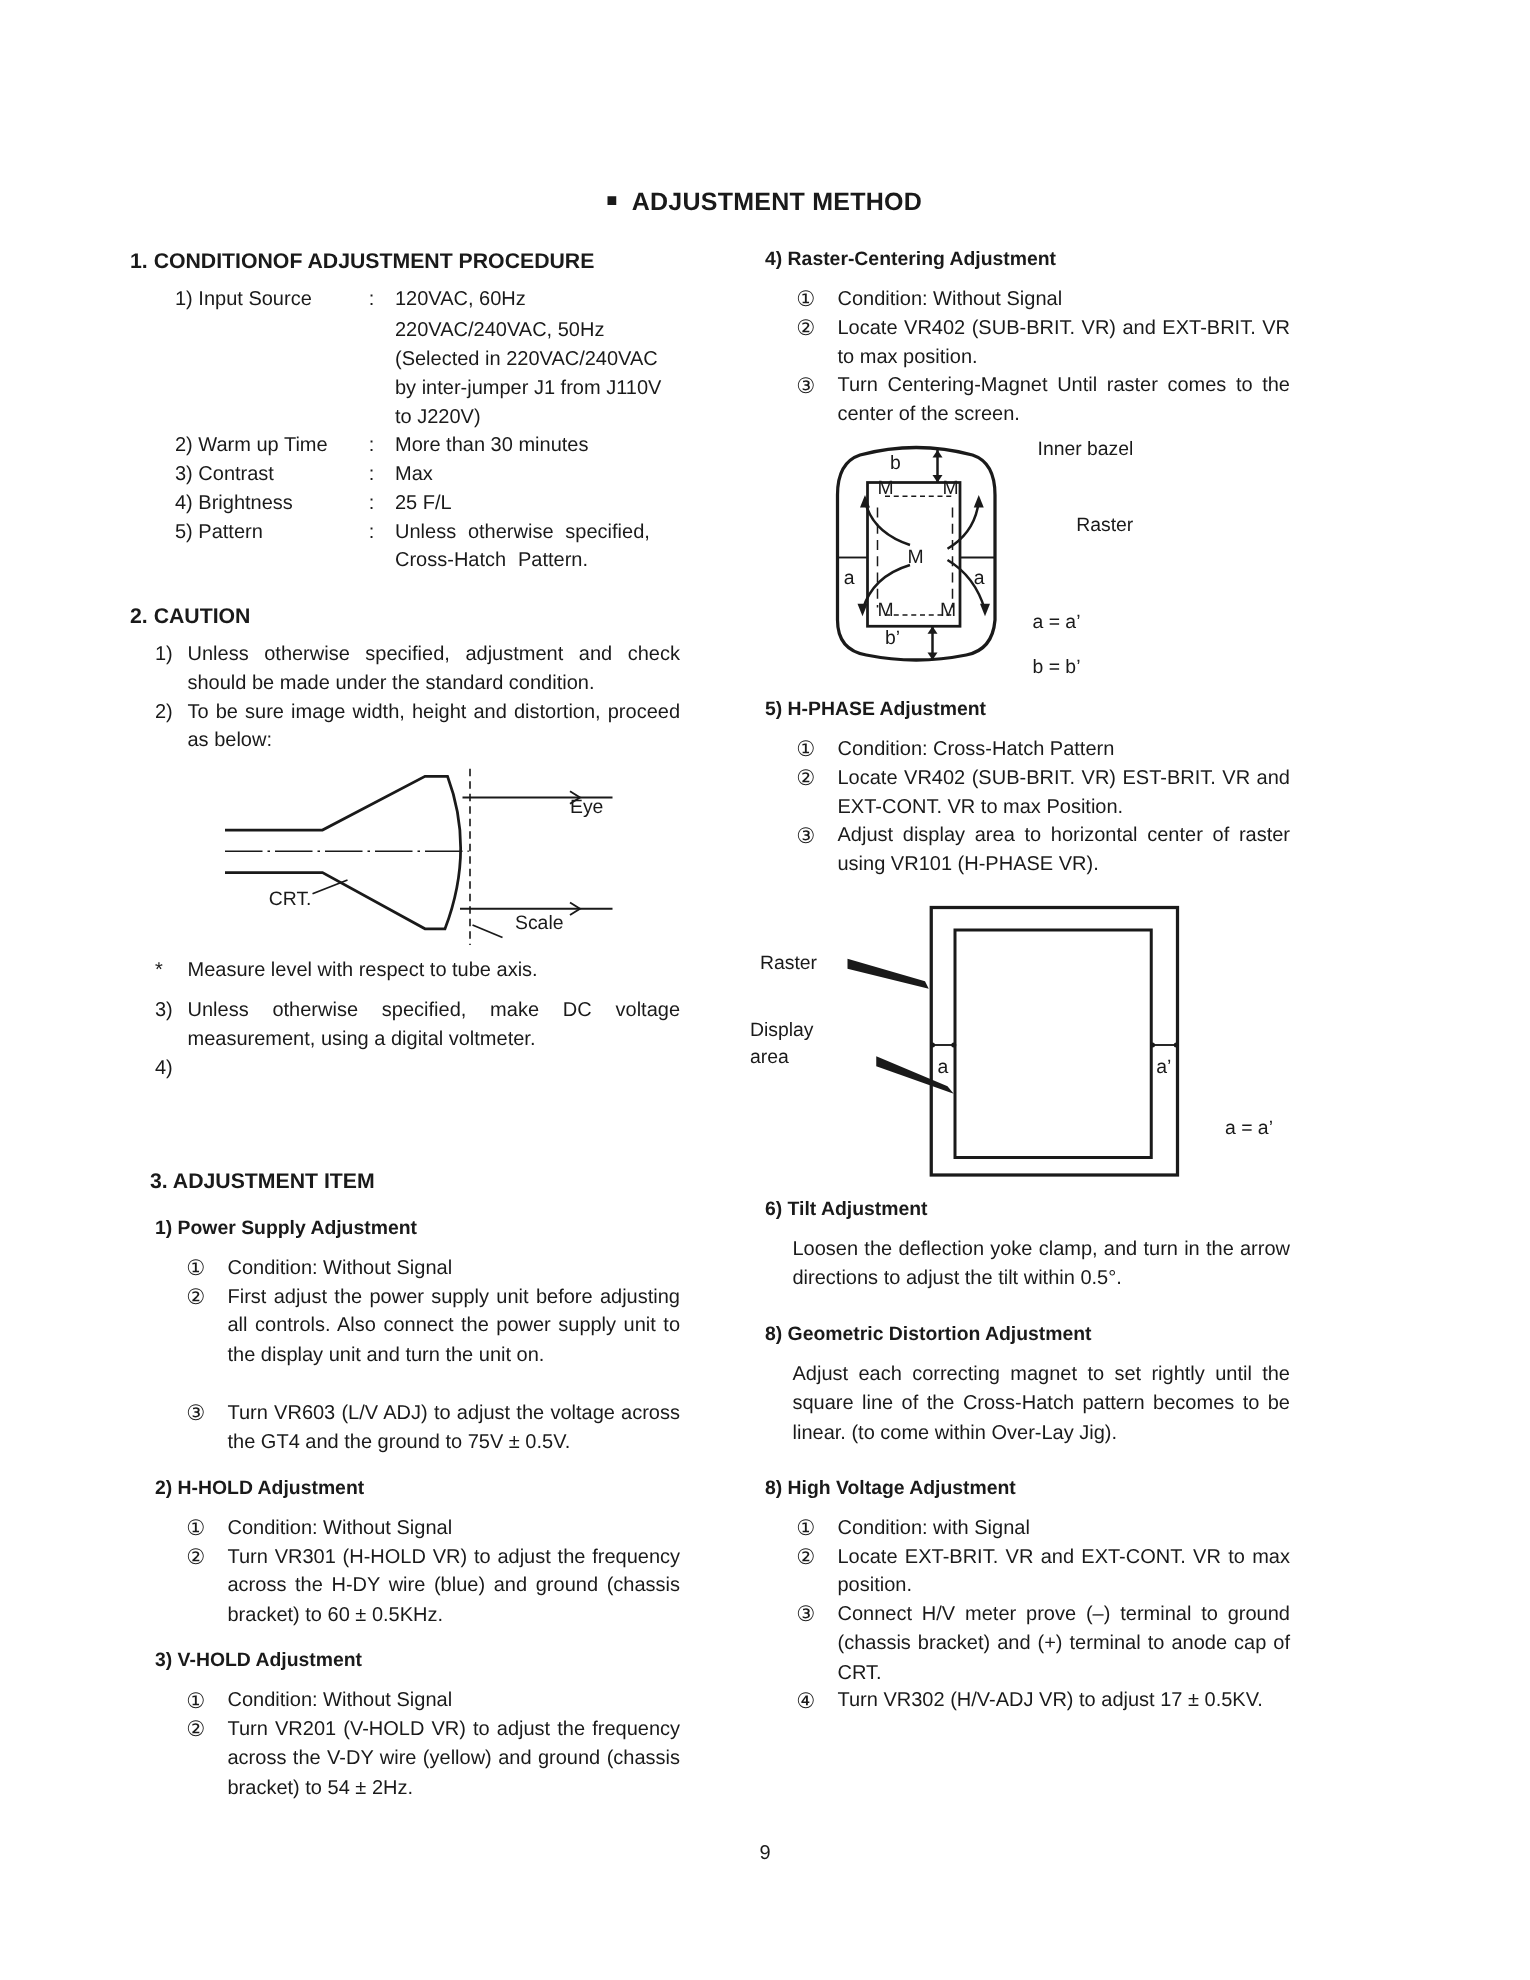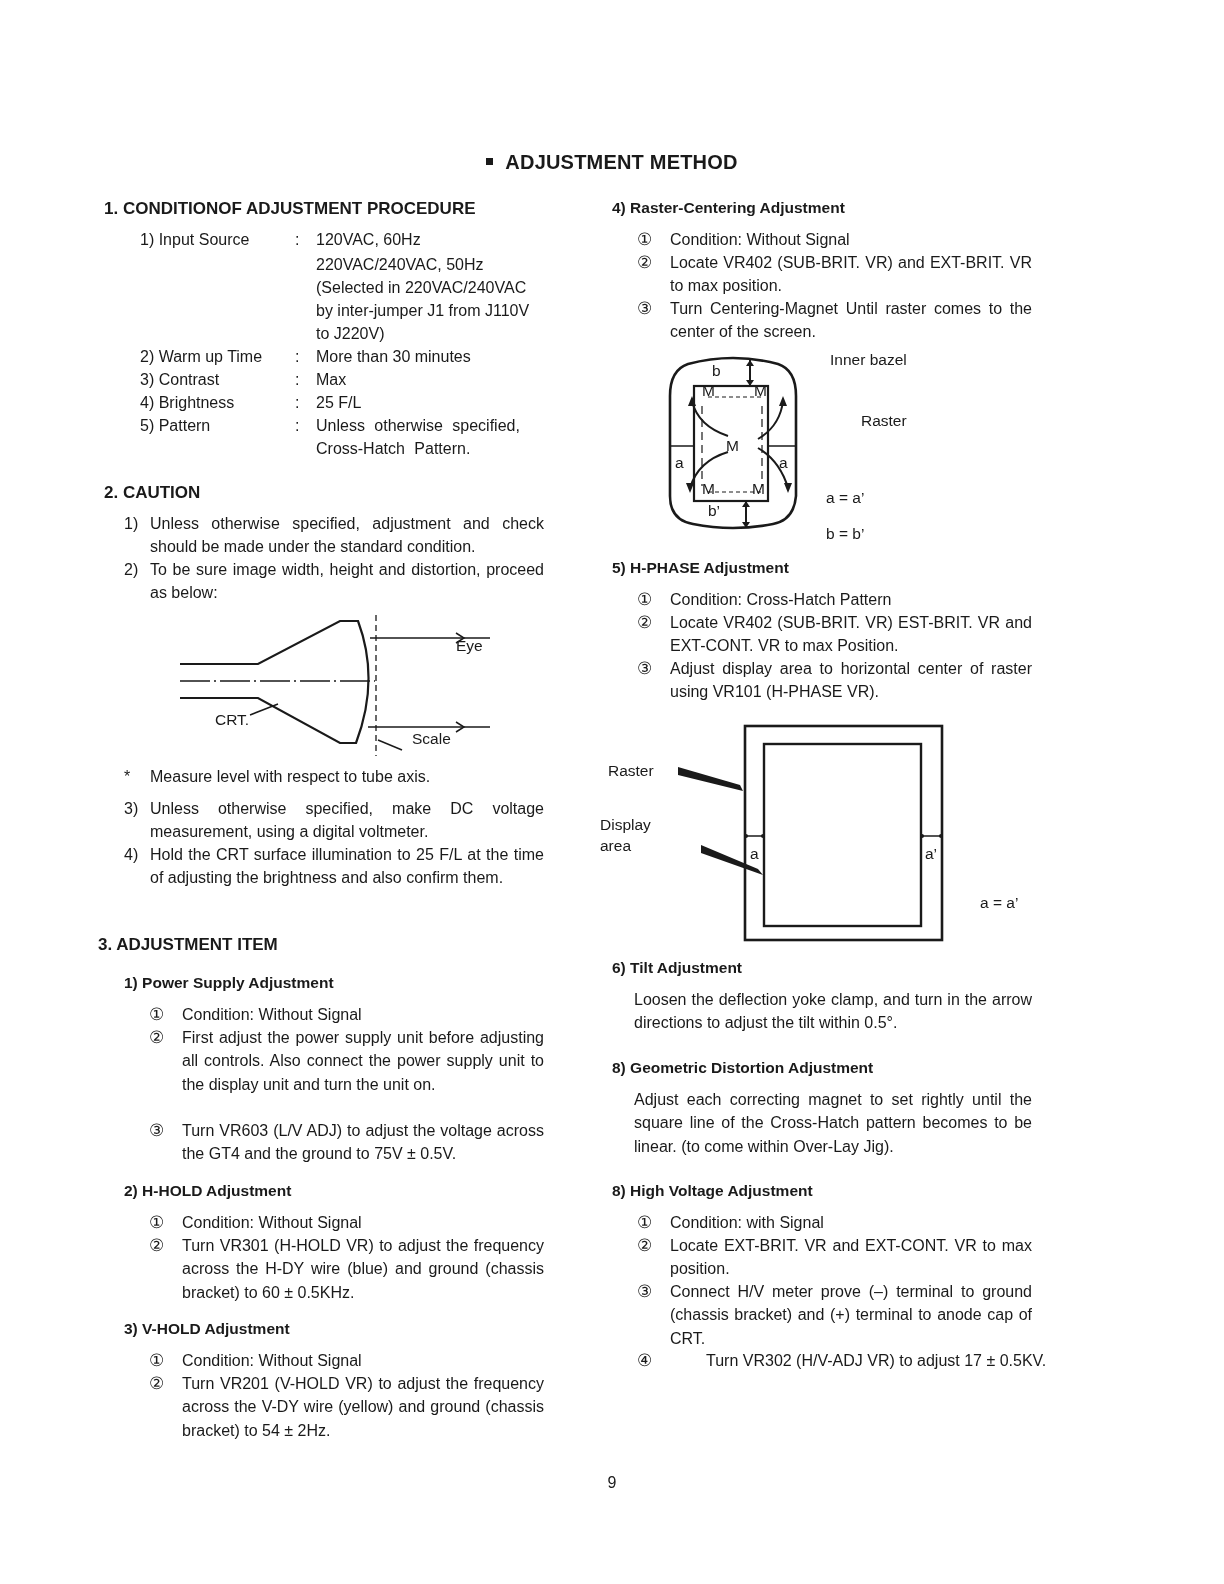--- a/index.html
+++ b/index.html
@@ -96,24 +96,23 @@
 <div class="item t" style="left:124px; top:765px; width:420px; height:24px;">
   <span class="num">*</span>
   <span class="txt" style="width:394px; text-align:left;">Measure level with respect to tube axis.</span>
 </div>
 <div class="item t" style="left:124px; top:797px; width:420px; height:48px;">
   <span class="num">3)</span>
   <span class="txt" style="width:394px;">Unless otherwise specified, make DC voltage measurement, using a digital voltmeter.</span>
 </div>
 <div class="item t" style="left:124px; top:843px; width:420px; height:70px;">
   <span class="num">4)</span>
-  <span class="txt" style="width:394px;">Hold the CRT surface illumination to 25 F/L at the time of adjusting the brightness and also confirm them.</span>
-</div>
-
-<div class="abs h1" style="left:98px; top:935px;">3. ADJUSTMENT ITEM</div>
+</div>
+
+<div class="abs h1" style="left:120px; top:935px;">3. ADJUSTMENT ITEM</div>
 
 <div class="abs h2" style="left:124px; top:974px;">1) Power Supply Adjustment</div>
 <div class="item t" style="left:149px; top:1003px; width:395px; height:24px;">
   <span class="circ">①</span>
   <span class="ctext" style="width:362px; text-align:left;">Condition:  Without Signal</span>
 </div>
 <div class="item t" style="left:149px; top:1026px; width:395px; height:94px;">
   <span class="circ">②</span>
   <span class="ctext" style="width:362px;">First adjust the power supply unit before adjusting all controls. Also connect the power supply unit to the display unit and turn the unit on.</span>
 </div>
@@ -241,16 +240,16 @@
 <div class="item t" style="left:637px; top:1234px; width:395px; height:48px;">
   <span class="circ">②</span>
   <span class="ctext" style="width:362px;">Locate EXT-BRIT. VR and EXT-CONT. VR to max position.</span>
 </div>
 <div class="item t" style="left:637px; top:1280px; width:395px; height:70px;">
   <span class="circ">③</span>
   <span class="ctext" style="width:362px;">Connect H/V meter prove (–) terminal to ground (chassis bracket) and (+) terminal to anode cap of CRT.</span>
 </div>
 <div class="item t" style="left:637px; top:1349px; width:395px; height:48px;">
   <span class="circ">④</span>
-  <span class="ctext" style="width:362px;margin-left:36px;">Turn VR302 (H/V-ADJ VR) to adjust 17 ± 0.5KV.</span>
+  <span class="ctext" style="width:362px;">Turn VR302 (H/V-ADJ VR) to adjust 17 ± 0.5KV.</span>
 </div>
 
 <div class="abs page-num">9</div>
 
 </body></html>

